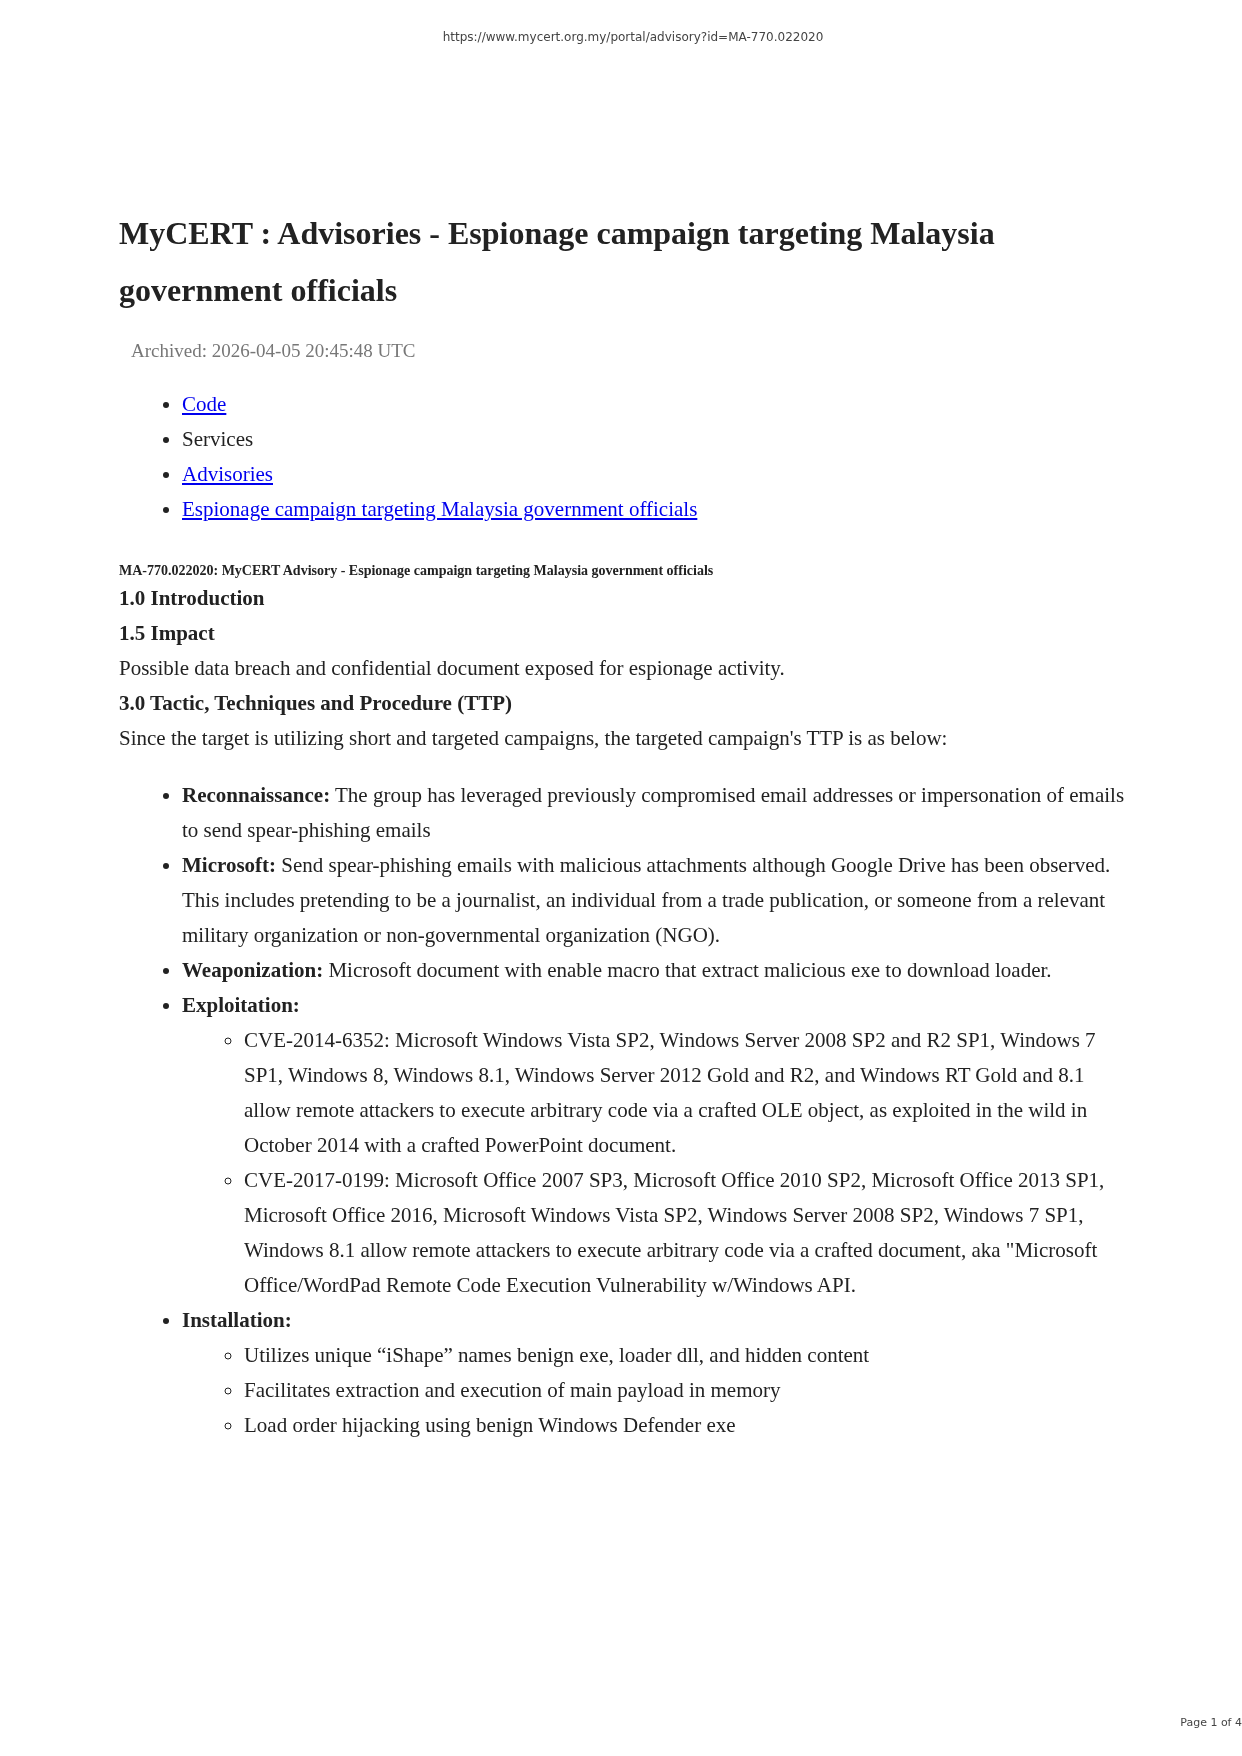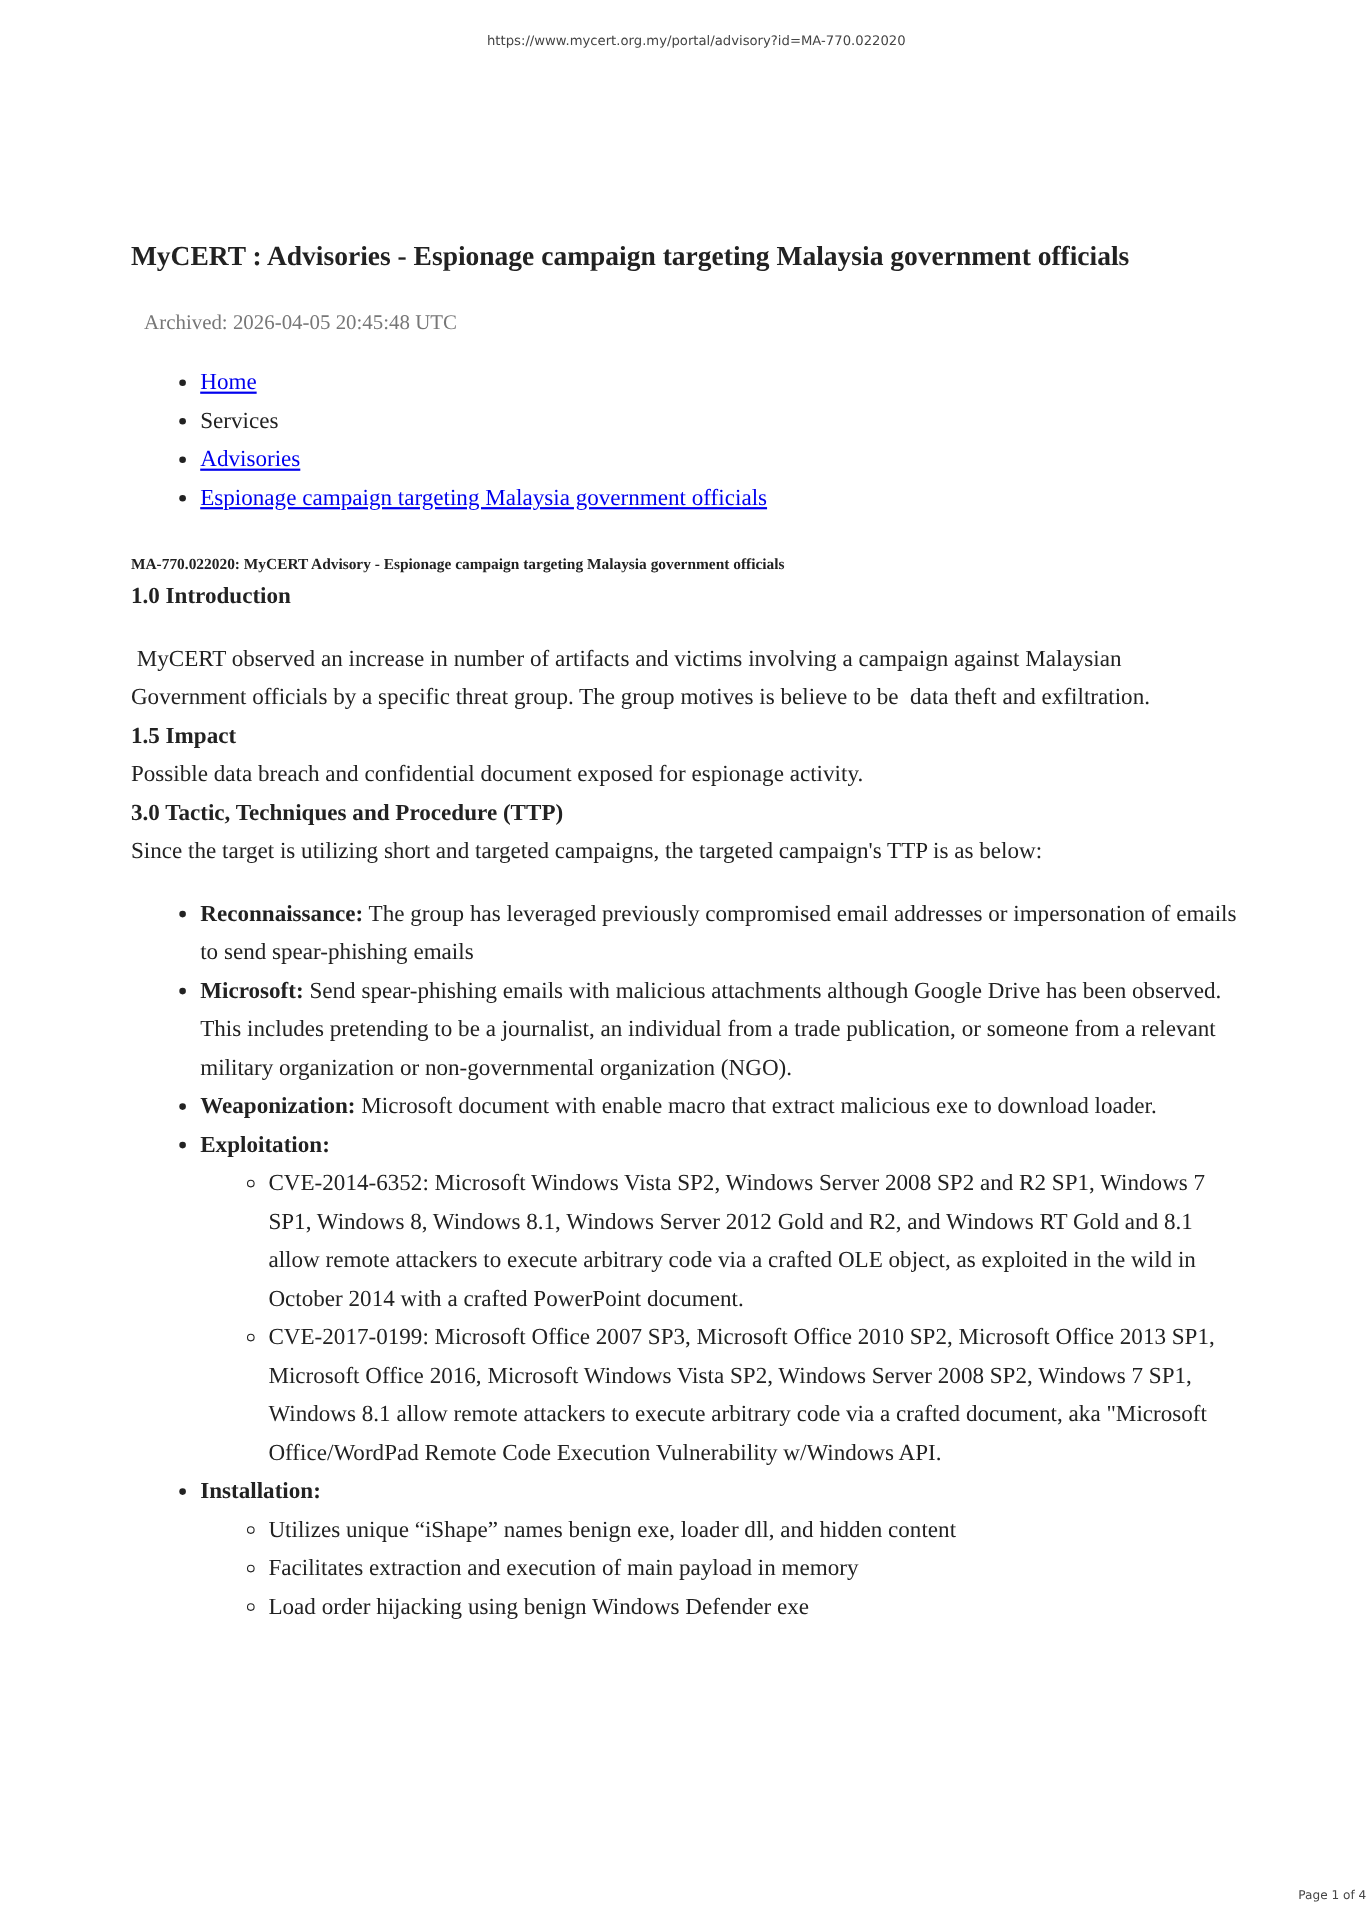--- a/index.html
+++ b/index.html
@@ -10,21 +10,21 @@
     }
     .page-footer {
       position: absolute; top: 1716px; left: 0; width: 1242px; text-align: right;
       font-family: "DejaVu Sans", sans-serif; font-size: 11px; color: #444;
     }
     .content {
       position: absolute; top: 205px; left: 119px; width: 1010px;
       font-family: "Liberation Serif", serif; font-size: 21px; line-height: 35px; color: #222;
     }
     h1.title {
-      font-family: "Liberation Serif", serif; font-weight: bold; font-size: 25px; line-height: 57px;
+      font-family: "Liberation Serif", serif; font-weight: bold; font-size: 32px; line-height: 57px;
       margin: 0; color: #222;
     }
     .archived { color: #777; font-size: 19px; margin-top: 18px; line-height: 28px; margin-left: 12px; }
     ul.breadcrumb { margin: 22px 0 0 0; padding-left: 63px; }
     ul.breadcrumb li { line-height: 35px; }
     a { color: #1a0dab; text-decoration: underline; color: #0000ee; }
     .advisory-id { font-size: 14px; font-weight: bold; margin-top: 34px; line-height: 20px; }
     h3.section { font-size: 21px; font-weight: bold; margin: 0; line-height: 35px; }
     p { margin: 0; }
     .sec1 { margin-top: 30px; }
@@ -41,37 +41,36 @@
 <body>
 
 <div class="url-header">https://www.mycert.org.my/portal/advisory?id=MA-770.022020</div>
 
 <div class="content">
   <h1 class="title">MyCERT : Advisories - Espionage campaign targeting Malaysia government officials</h1>
   <div class="archived">Archived: 2026-04-05 20:45:48 UTC</div>
 
   <ul class="breadcrumb">
     <li>
-      <a href="#">Home</a>
+      <a href="#">Code</a>
     </li>
     <li>
       <span>Services</span>
     </li>
     <li>
       <a href="#">Advisories</a>
     </li>
     <li>
       <a href="#">Espionage campaign targeting Malaysia government officials</a>
     </li>
   </ul>
 
   <div class="advisory-id">MA-770.022020: MyCERT Advisory - Espionage campaign targeting Malaysia government officials</div>
 
   <h3 class="section sec1">1.0 Introduction</h3>
-  <p class="intro">&nbsp;MyCERT observed an increase in number of artifacts and victims involving a campaign against Malaysian Government officials by a specific threat group. The group motives is believe to be &nbsp;data theft and exfiltration.</p>
 
   <h3 class="section sec2">1.5 Impact</h3>
   <p>Possible data breach and confidential document exposed for espionage activity.</p>
 
   <h3 class="section sec3">3.0 Tactic, Techniques and Procedure (TTP)</h3>
   <p>Since the target is utilizing short and targeted campaigns, the targeted campaign's TTP is as below:</p>
 
   <ul class="ttp">
     <li>
       <span class="label">Reconnaissance:</span><span> The group has leveraged previously compromised email addresses or impersonation of emails to send spear-phishing emails</span>

